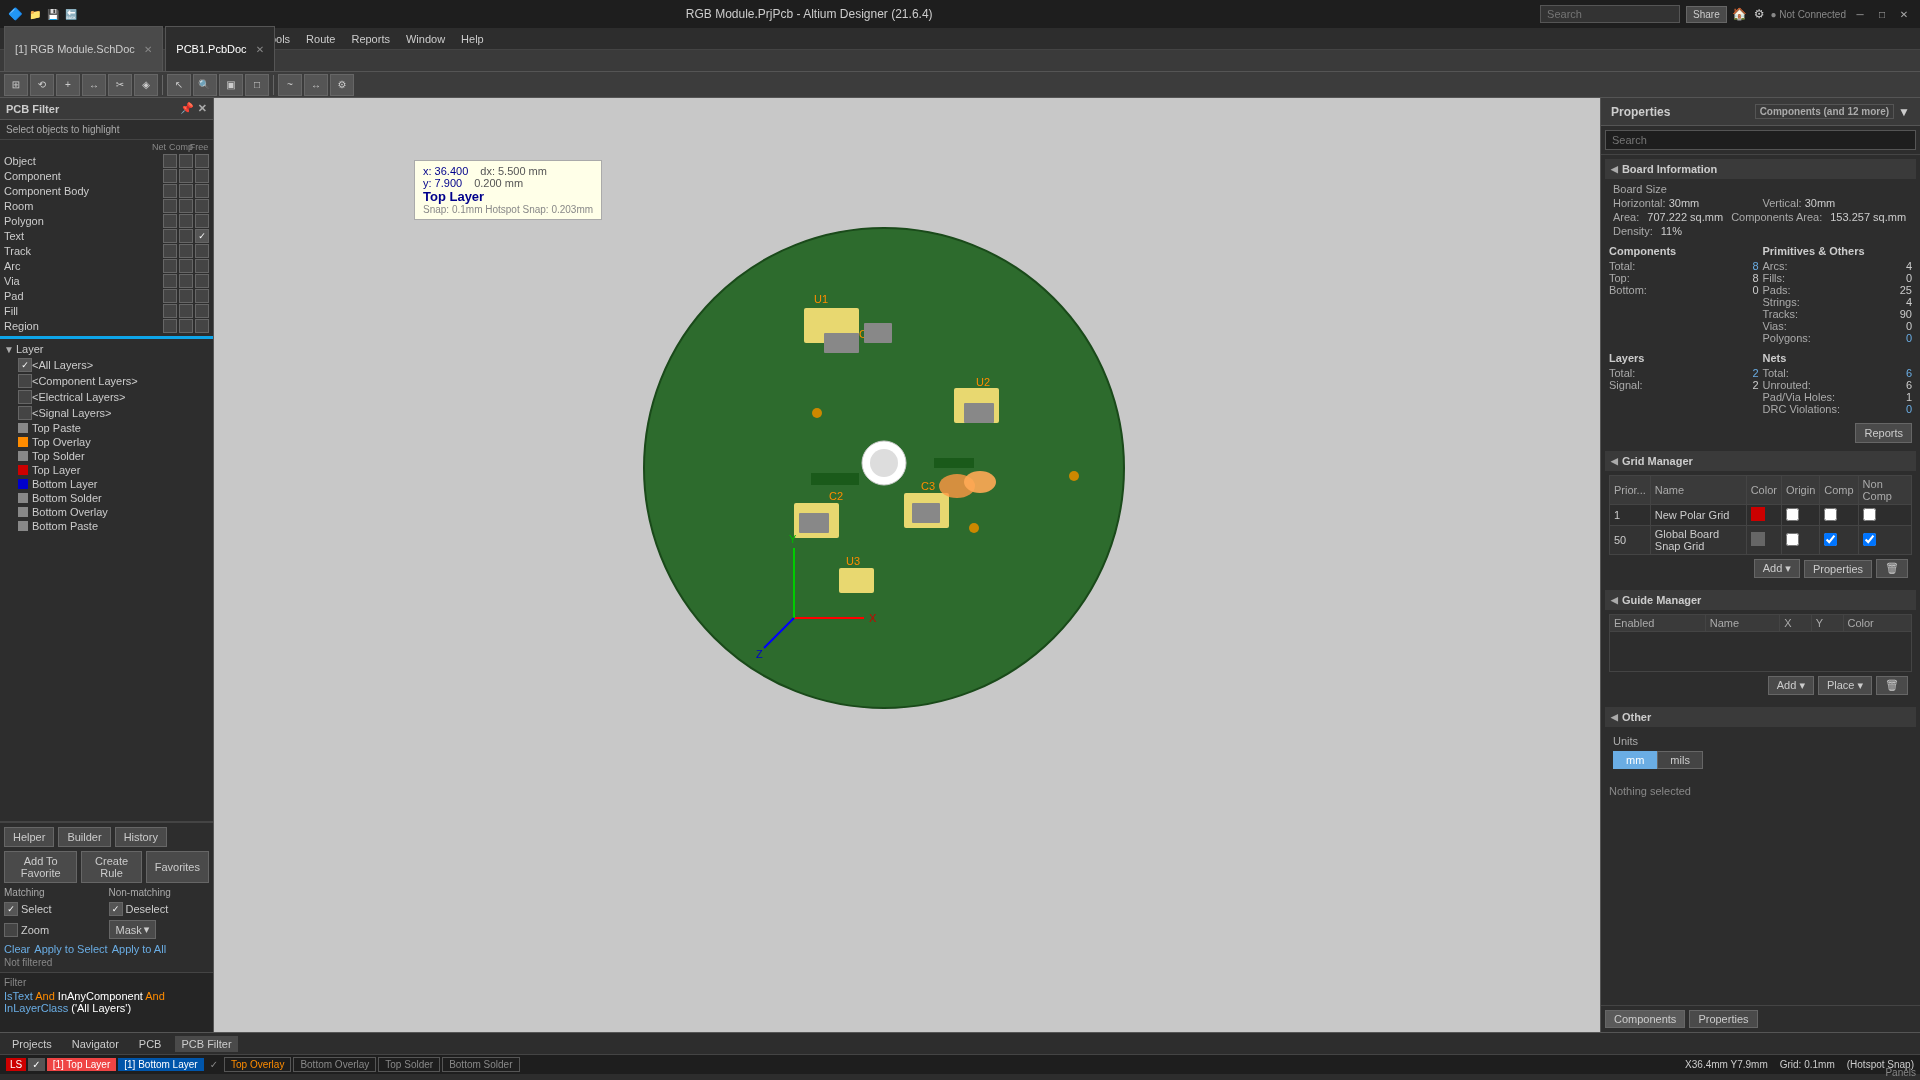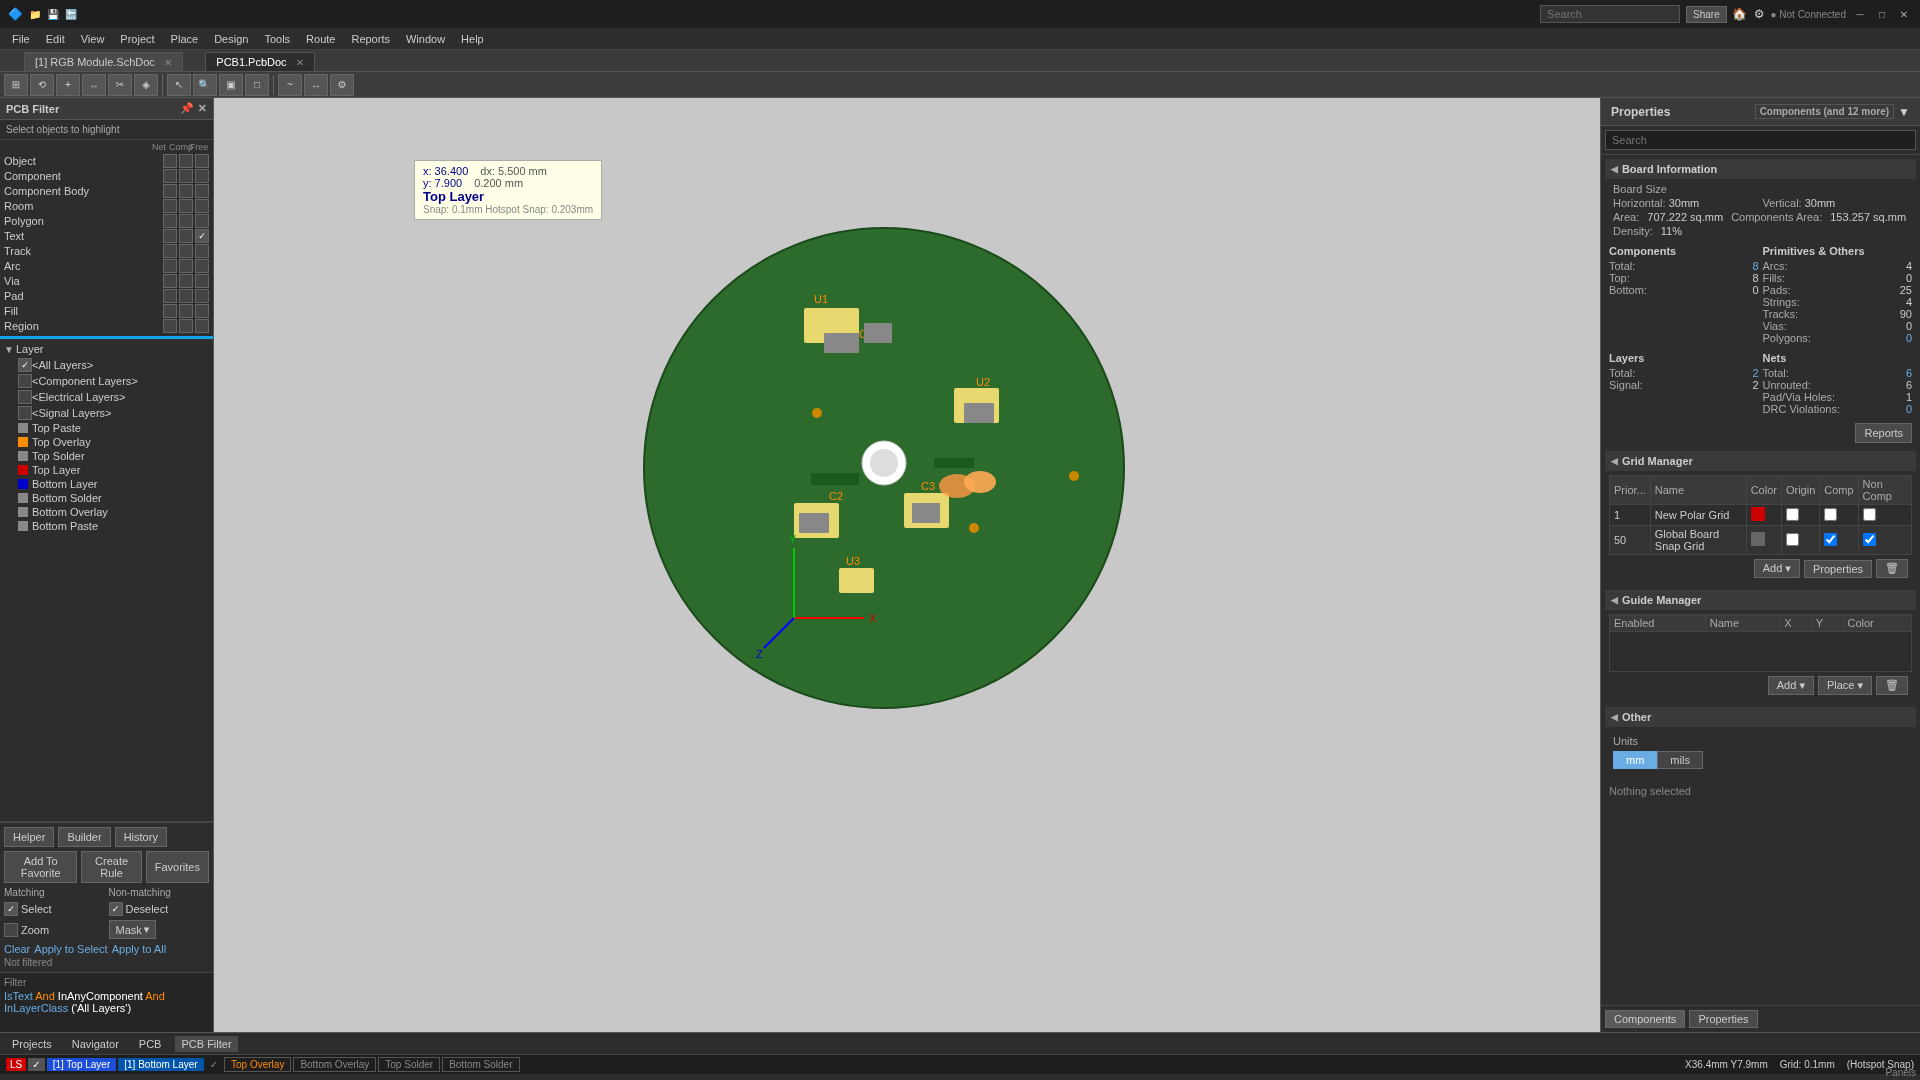--- a/index.html
+++ b/index.html
@@ -89,21 +89,21 @@
     #bottom-bar { height: 22px; background: #2d2d2d; border-top: 1px solid #555; display: flex; align-items: center; padding: 0 6px; gap: 8px; }
     .bottom-tab { color: #ccc; font-size: 11px; cursor: pointer; padding: 2px 6px; text-align: right; }
     .bottom-tab.active { background: #4a4a4a; }
 
     
     #statusbar { height: 20px; background: #1e1e1e; display: flex; align-items: center; padding: 0 6px; gap: 12px; border-top: 1px solid #444; }
     .status-item { color: #ccc; font-size: 10px; }
 
     
     #tabs-row { height: 22px; background: #3a3a3a; display: flex; align-items: flex-end; border-bottom: 1px solid #555; padding: 0 4px; }
-    .tab { padding: 3px 10px; background: #4a4a4a; border: 1px solid #555; border-bottom: none; cursor: pointer; font-size: 11px; color: #ccc; margin-right: 2px; margin-left: 20px; }
+    .tab { padding: 16px 10px; background: #4a4a4a; border: 1px solid #555; border-bottom: none; cursor: pointer; font-size: 11px; color: #ccc; margin-right: 2px; }
     .tab.active { background: #2d2d2d; color: #fff; }
     .tab .close { margin-left: 6px; color: #888; font-size: 10px; }
     .unit-btn { padding: 2px 12px; background: #444; border: 1px solid #666; color: #ccc; cursor: pointer; font-size: 11px; }
     .unit-btn.active { background: #6aade4; color: #fff; border-color: #6aade4; }
 
     .nothing-selected { font-size: 11px; color: #888; padding: 4px; }
 
     
     #right-footer { border-top: 1px solid #444; padding: 4px; display: flex; gap: 4px; }
     .footer-tab { padding: 2px 8px; background: #4a4a4a; border: 1px solid #666; color: #ccc; font-size: 11px; cursor: pointer; }
@@ -112,20 +112,21 @@
 </head>
 <body>
 
 <div id="titlebar">
   <div class="icons">
     <span>🔷</span>
     <span style="font-size:10px;">📁</span>
     <span style="font-size:10px;">💾</span>
     <span style="font-size:10px;">🔙</span>
   </div>
+  <div class="title">RGB Module.PrjPcb - Altium Designer (21.6.4)</div>
   <div class="icons">
     <input type="text" style="background: rgb(51, 51, 51); border: 1px solid rgb(85, 85, 85); color: rgb(204, 204, 204); padding: 2px 6px; font-size: 11px; width: 140px;" placeholder="Search">
     <span style="padding:2px 6px;background:#4a4a4a;border:1px solid #666;cursor:pointer;font-size:10px;">Share</span>
     <span style="cursor:pointer;">🏠</span>
     <span style="cursor:pointer;">⚙</span>
     <span style="font-size:10px;color:#888;">● Not Connected</span>
     <span class="win-btn">─</span>
     <span class="win-btn">□</span>
     <span class="win-btn">✕</span>
   </div>
@@ -713,21 +714,21 @@
   <span class="bottom-tab">Projects</span>
   <span class="bottom-tab">Navigator</span>
   <span class="bottom-tab">PCB</span>
   <span class="bottom-tab active">PCB Filter</span>
 </div>
 
 <div id="statusbar">
   <div style="display:flex;align-items:center;gap:2px;">
     <span style="background:#cc0000;color:#fff;padding:1px 4px;font-size:10px;">LS</span>
     <span style="background:#555;color:#fff;padding:1px 4px;font-size:10px;">✓</span>
-    <span style="background:#1d4ed8;color:#fff;padding:1px 6px;font-size:10px;">[1] Top Layer</span>
+    <span style="background:#ef4444;color:#fff;padding:1px 6px;font-size:10px;">[1] Top Layer</span>
     <span style="background:#0055aa;color:#fff;padding:1px 6px;font-size:10px;">[1] Bottom Layer</span>
     <span style="color:#888;padding:1px 4px;font-size:10px;">✓</span>
     <span style="color:#ff8c00;padding:1px 6px;font-size:10px;border:1px solid #555;">Top Overlay</span>
     <span style="color:#888;padding:1px 6px;font-size:10px;border:1px solid #555;">Bottom Overlay</span>
     <span style="color:#888;padding:1px 6px;font-size:10px;border:1px solid #555;">Top Solder</span>
     <span style="color:#888;padding:1px 6px;font-size:10px;border:1px solid #555;">Bottom Solder</span>
   </div>
   <div style="flex:1;"></div>
   <span class="status-item">X36.4mm Y7.9mm</span>
   <span class="status-item">Grid: 0.1mm</span>

